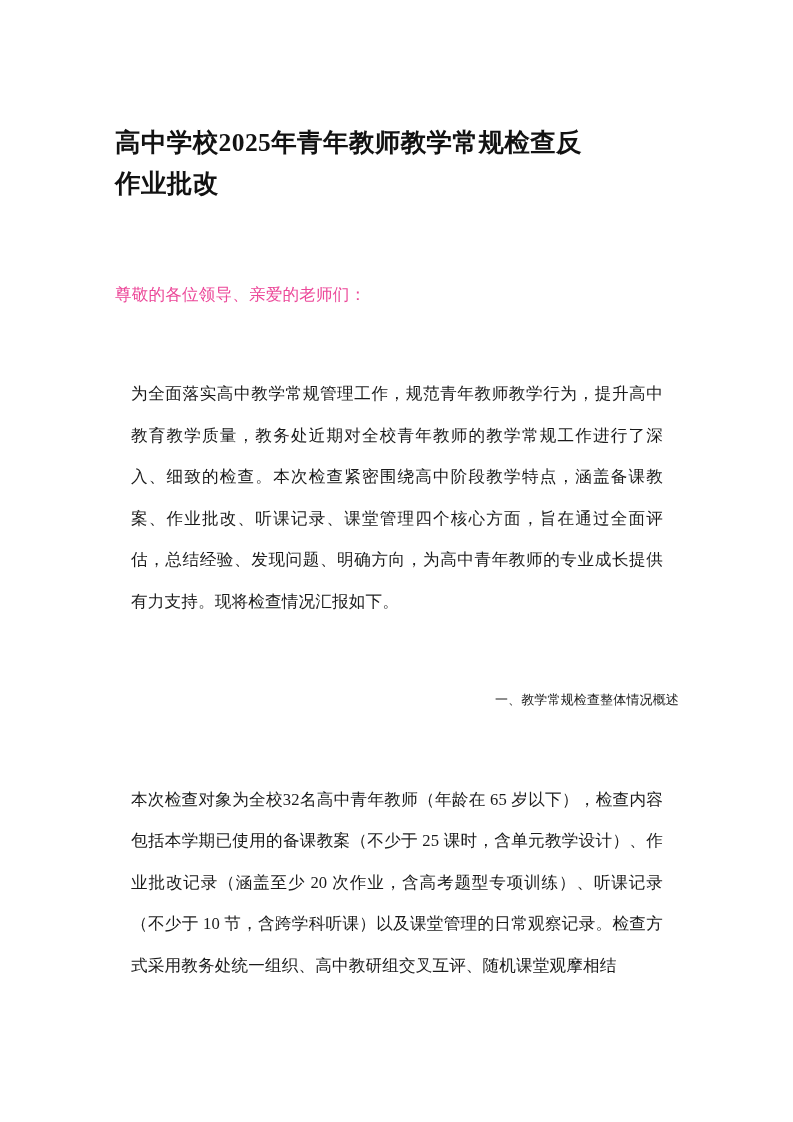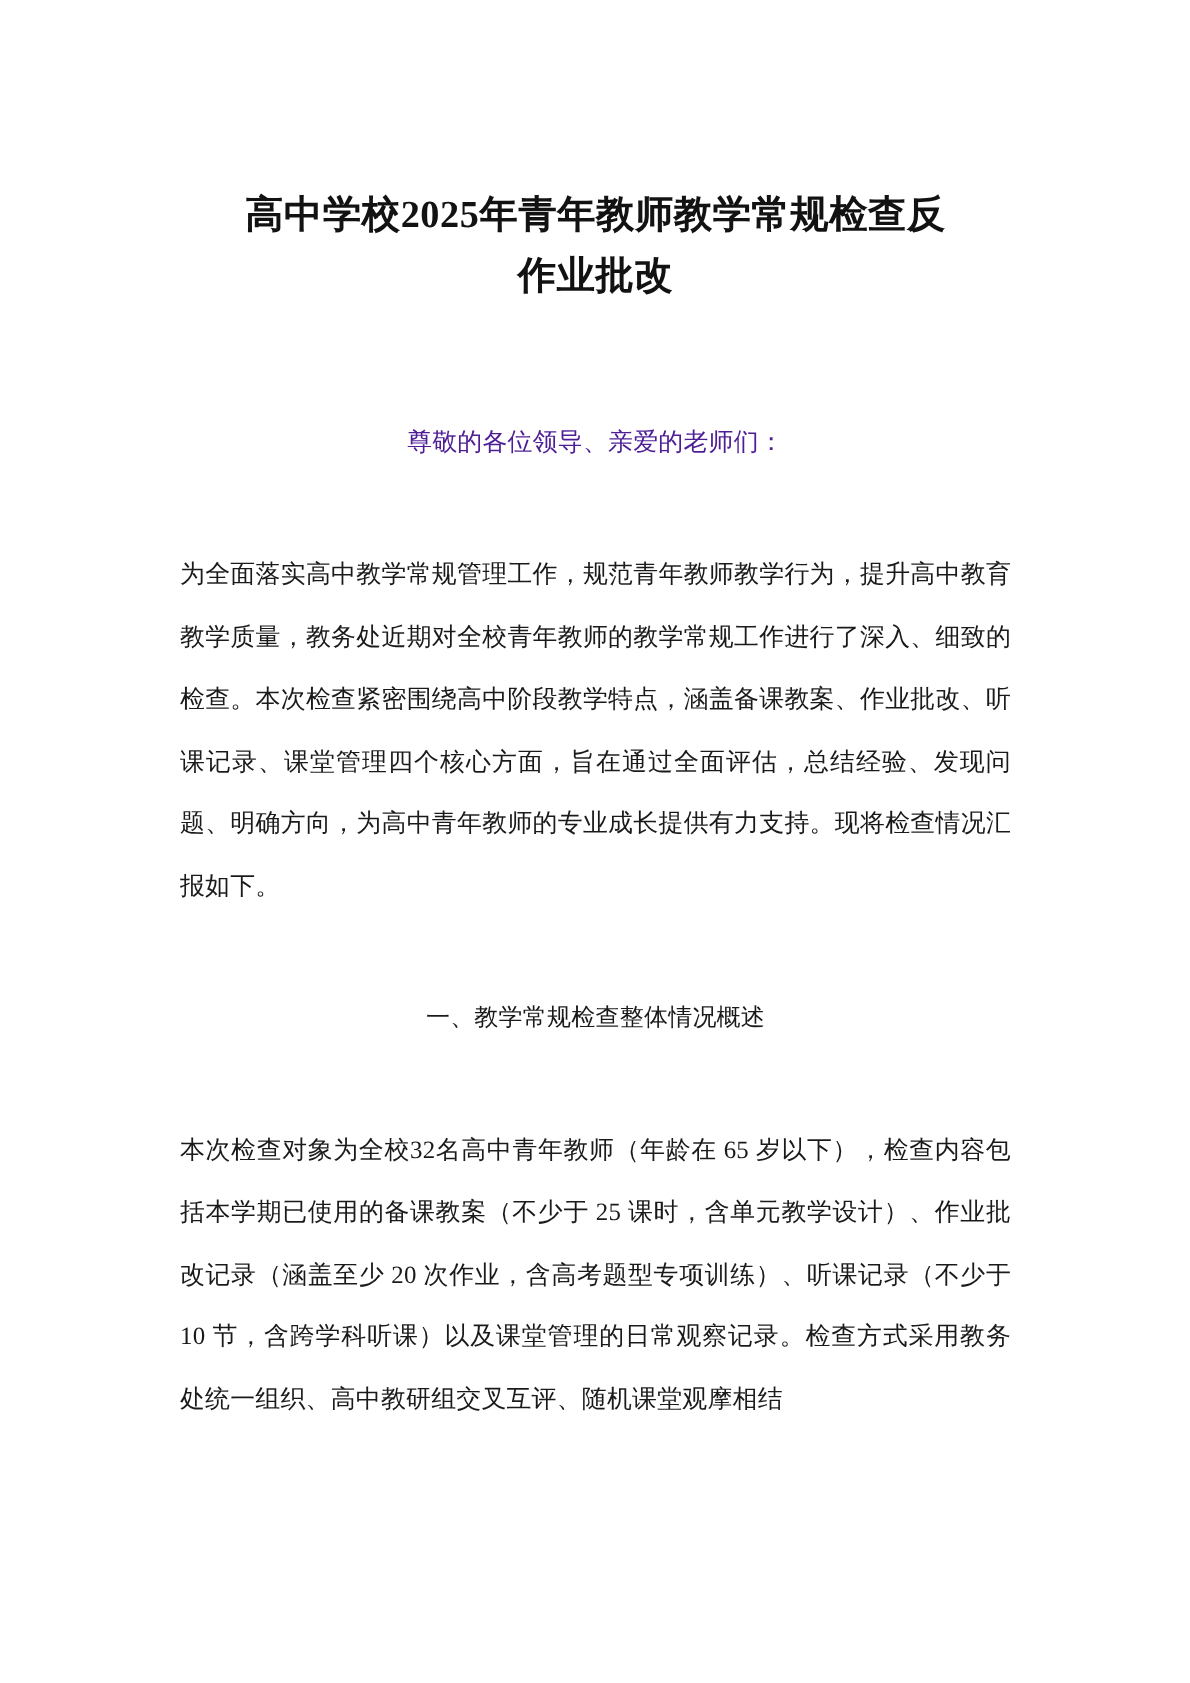--- a/index.html
+++ b/index.html
@@ -30,68 +30,68 @@
     left: 115px;
     top: 122px;
     width: 564px;
   }
 
   .doc-title {
     font-family: "Liberation Serif", "DejaVu Serif", serif;
     font-size: 25.5px;
     font-weight: bold;
     line-height: 41px;
-    text-align: center;
+    text-align: left;
     letter-spacing: 0.4px;
     margin: 0;
     padding: 0 0 0 0;
     color: #121212;
   }
 
   .spacer-after-title { height: 70px; }
   .spacer-para { height: 41.5px; }
 
   p.body-para {
-    margin: 5px;
+    margin: 16px;
     padding: 0;
     font-family: "Liberation Serif", "DejaVu Serif", serif;
     font-size: 16.6px;
     line-height: 41.5px;
     text-align: justify;
     text-justify: inter-character;
     letter-spacing: 0.15px;
     color: #1a1a1a;
     word-break: break-all;
   }
 
   p.body-para.last-truncated {
     text-align: justify;
   }
 
   .heading-para {
     margin: 0;
     padding: 0;
-    font-family: Liberation Serif, serif;
-    font-size: 16px;
+    font-family: Liberation Mono, monospace;
+    font-size: 13px;
     font-weight: normal;
     line-height: 41.5px;
-    text-align: center;
+    text-align: right;
     letter-spacing: 0.15px;
     color: #1a1a1a;
   }
 
   .salutation {
     margin: 0;
     padding: 0;
     font-family: "Liberation Serif", "DejaVu Serif", serif;
     font-size: 16.6px;
     line-height: 41.5px;
-    text-align: center;
+    text-align: left;
     letter-spacing: 0.15px;
-    color: #4c1d95;
+    color: #ec4899;
   }
 </style>
 </head>
 <body>
 
 <div class="page">
   <div class="content">
 
     <div class="doc-title">
       <div>高中学校2025年青年教师教学常规检查反</div>

